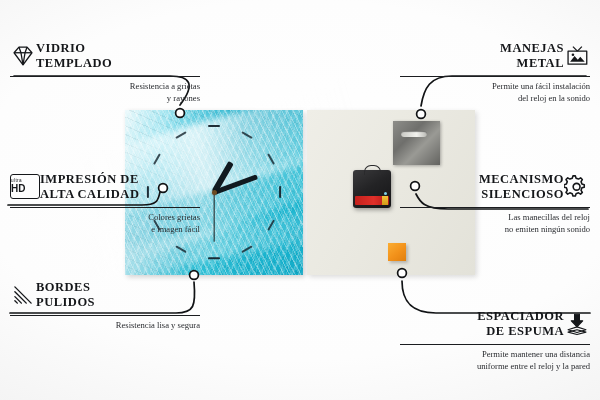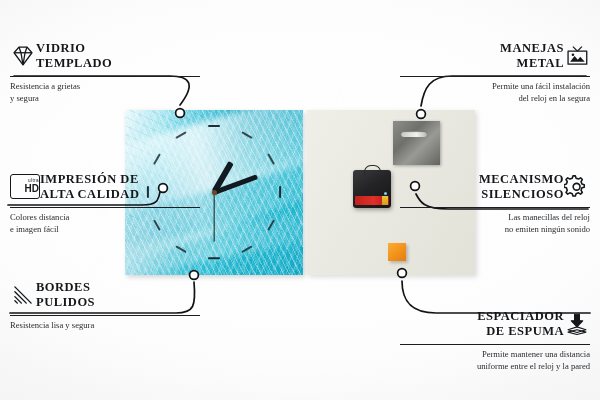--- a/index.html
+++ b/index.html
@@ -100,27 +100,27 @@
   .feat-head{display:flex;align-items:center;gap:0;}
   .feat.right .feat-head{justify-content:flex-end;}
   .feat-title{
     font-family:"Liberation Serif", serif;
     font-weight:bold;font-size:12.5px;letter-spacing:.5px;
     color:#15171a;line-height:1.18;text-transform:uppercase;
   }
   .rule{height:1.3px;background:#1b1d20;margin:5px 0 4px 0;}
   .feat-desc{
     font-family:"Liberation Serif", serif;
-    font-size:8.6px;line-height:1.38;color:#2a2c30;
+    font-size:8.6px;line-height:1.38;color:#2a2c30;text-align:right;
   }
   .ic{flex:0 0 auto;width:26px;height:24px;display:block;}
 
   .hd-badge{
     flex:0 0 auto;width:28px;height:23px;border:1.6px solid #15171a;border-radius:3px;
-    display:flex;flex-direction:column;align-items:flex-end;justify-content:center;
+    display:flex;flex-direction:column;align-items:flex-start;justify-content:center;
     line-height:1;color:#15171a;
   }
   .hd-badge .u{font-size:4.6px;letter-spacing:.4px;font-family:"Liberation Sans",sans-serif;}
   .hd-badge .h{font-size:10px;font-weight:bold;font-family:"Liberation Sans",sans-serif;margin-top:.5px;}
 </style>
 </head>
 <body>
 
 <div id="stage">
 
@@ -196,38 +196,38 @@
         </g>
       </svg>
       <div class="feat-title">
         <div>VIDRIO</div>
         <div>TEMPLADO</div>
       </div>
     </div>
     <div class="rule"></div>
     <div class="feat-desc">
       <div>Resistencia a grietas</div>
-      <div>y segura</div>
+      <div>y rayones</div>
     </div>
   </div>
 
   <div class="feat left" style="top:172px;">
     <div class="feat-head">
       <div class="hd-badge">
         <span class="u">ultra</span>
         <span class="h">HD</span>
       </div>
       <div class="feat-title">
         <div>IMPRESIÓN DE</div>
         <div>ALTA CALIDAD</div>
       </div>
     </div>
     <div class="rule"></div>
     <div class="feat-desc">
-      <div>Colores distancia</div>
+      <div>Colores grietas</div>
       <div>e imagen fácil</div>
     </div>
   </div>
 
   <div class="feat left" style="top:280px;">
     <div class="feat-head">
       <svg class="ic" viewBox="0 0 32 28">
         <g stroke="#15171a" stroke-width="1.7" stroke-linecap="round">
           <path d="M6 4 L26 24"></path>
             <path d="M6 10 L20 24"></path>
@@ -258,21 +258,21 @@
           <path d="M16.5 8 L11 2.5"></path>
             <path d="M16.5 8 L22 2.5"></path>
           <path d="M7.5 21 L13 14 L17 18.5 L20 15 L25.5 21 Z" fill="#15171a" stroke="none"></path>
           <circle cx="11" cy="12.5" r="1.6" fill="#15171a" stroke="none"></circle>
         </g>
       </svg>
     </div>
     <div class="rule"></div>
     <div class="feat-desc">
       <div>Permite una fácil instalación</div>
-      <div>del reloj en la segura</div>
+      <div>del reloj en la sonido</div>
     </div>
   </div>
 
   <div class="feat right" style="top:172px;">
     <div class="feat-head">
       <div class="feat-title">
         <div>MECANISMO</div>
         <div>SILENCIOSO</div>
       </div>
       <svg class="ic" viewBox="0 0 32 28">

